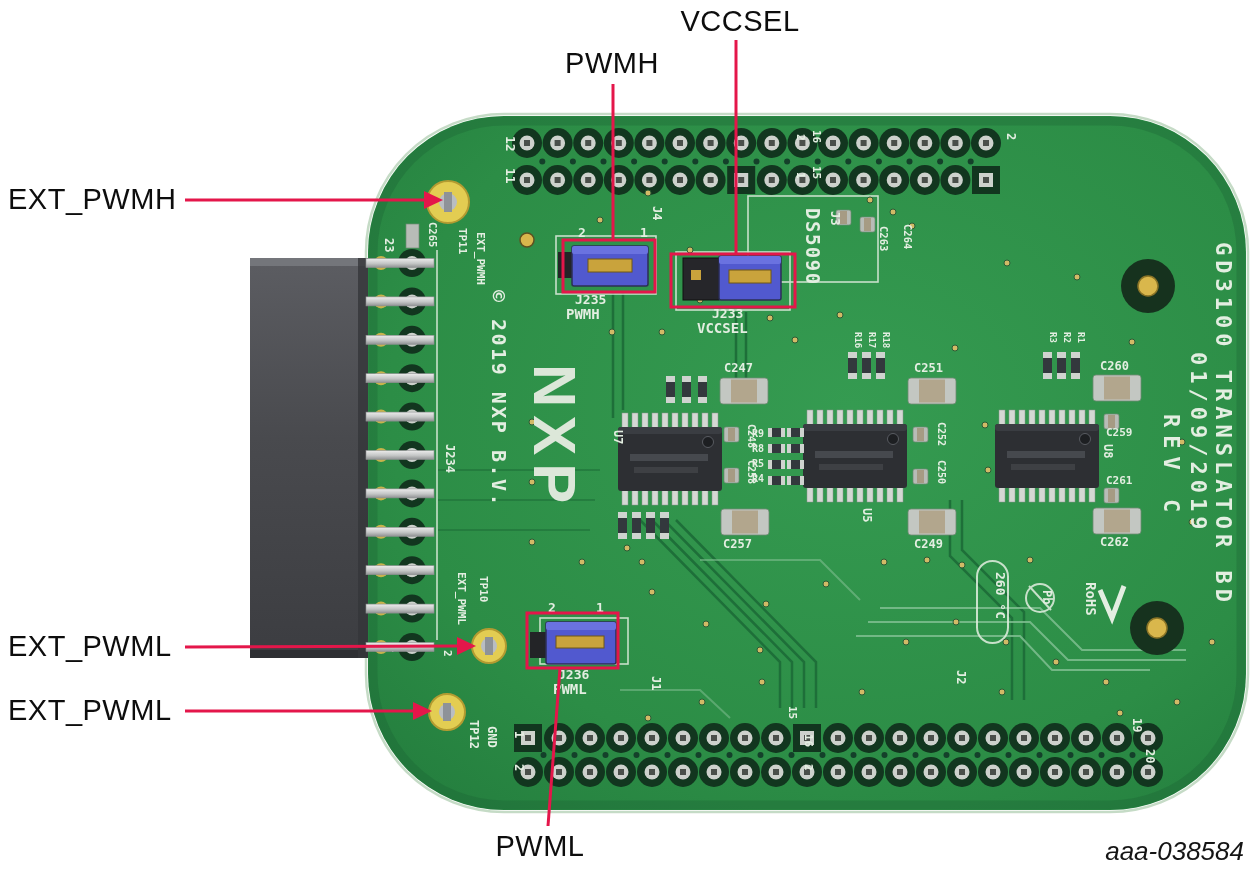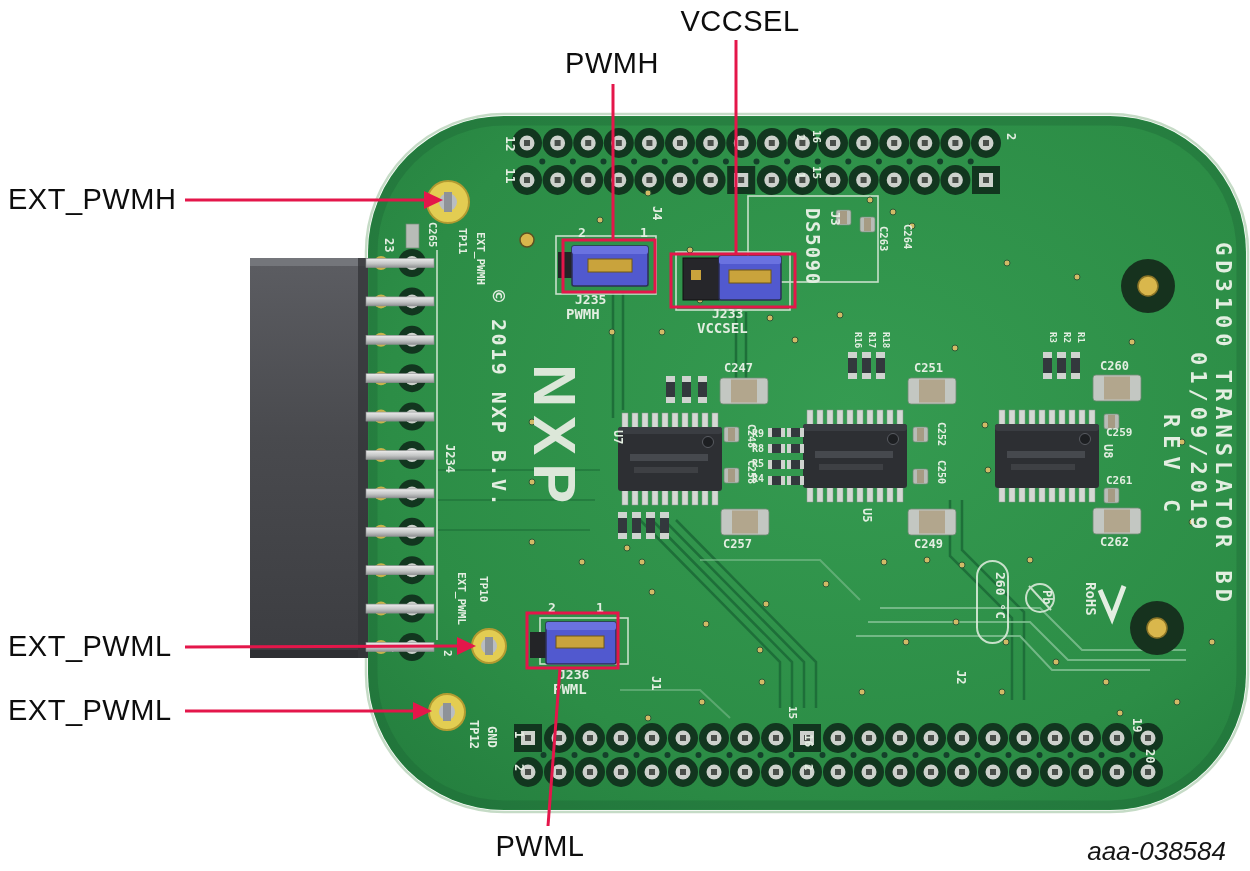--- a/index.html
+++ b/index.html
@@ -2,21 +2,21 @@
 <html><head>
 <meta charset="utf-8">
 <style>
   html,body{margin:0;padding:0;background:#fff;}
   .stage{position:relative;width:1250px;height:871px;background:#ffffff;
          font-family:"Liberation Sans",sans-serif;overflow:hidden;}
   .stage svg{position:absolute;left:0;top:0;}
   .callout{position:absolute;font-size:29px;color:#0d0d0d;letter-spacing:.5px;
            white-space:nowrap;line-height:1.1;}
   .center{transform:translateX(-50%);}
-  .fig-code{position:absolute;right:24px;top:836px;font-style:italic;
+  .fig-code{position:absolute;right:6px;top:836px;font-style:italic;
             font-size:26px;color:#151515;}
   .sk{fill:#e3eee1;font-family:"DejaVu Sans Mono",monospace;font-weight:bold;}
   .sklogo{fill:#dce7d9;font-family:"Liberation Sans",sans-serif;font-weight:bold;}
 </style>
 </head>
 <body>
 
 <div class="stage">
 
 <svg id="board-svg" width="1250" height="871" viewBox="0 0 1250 871">

